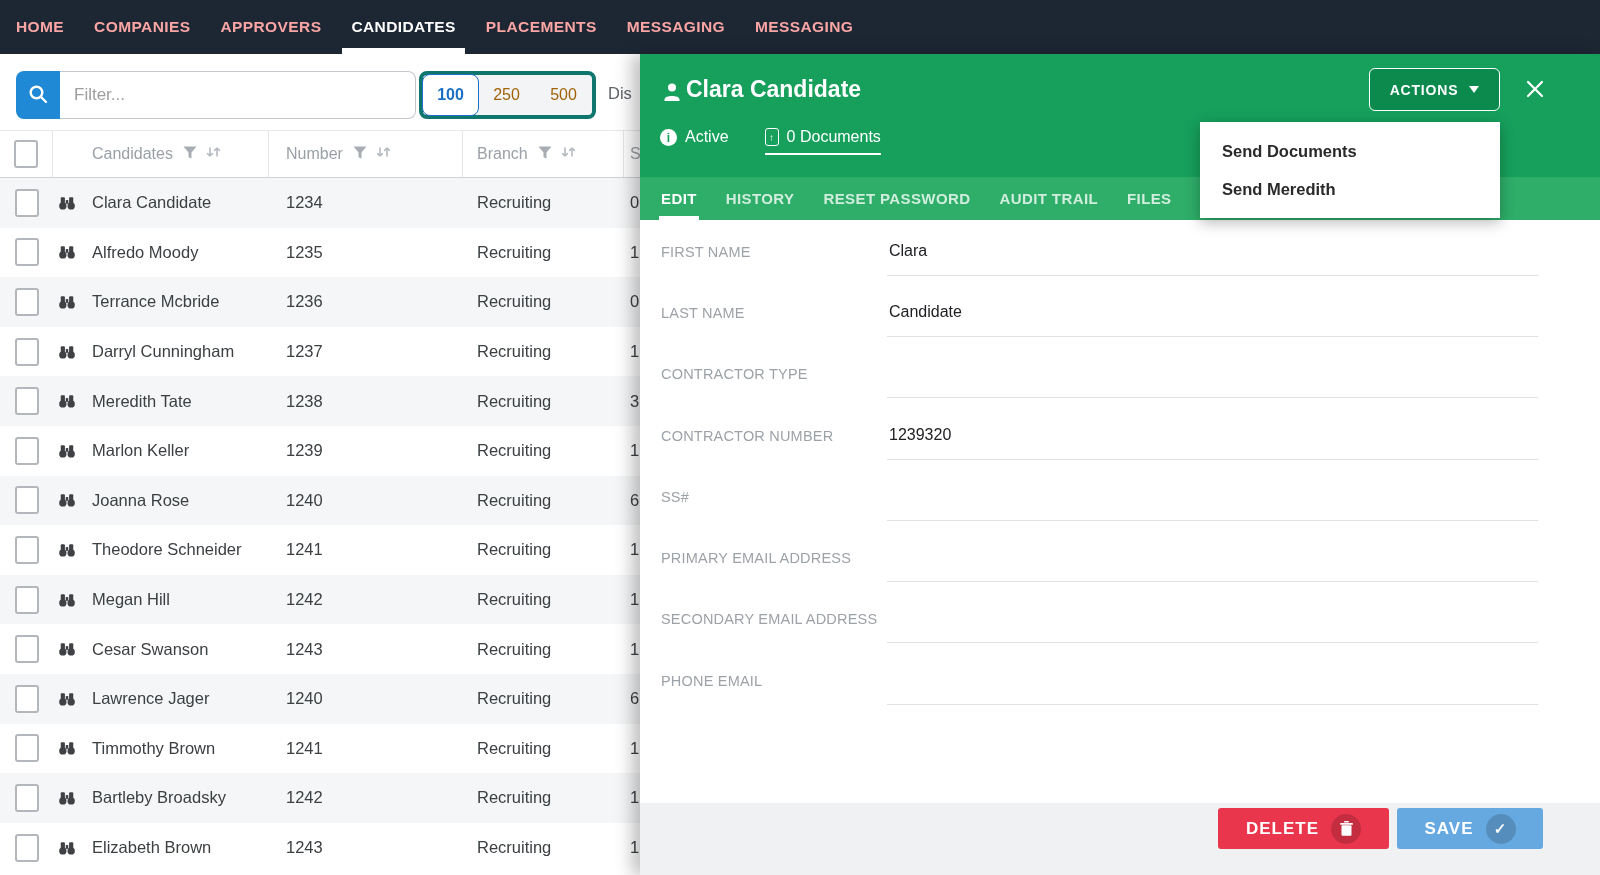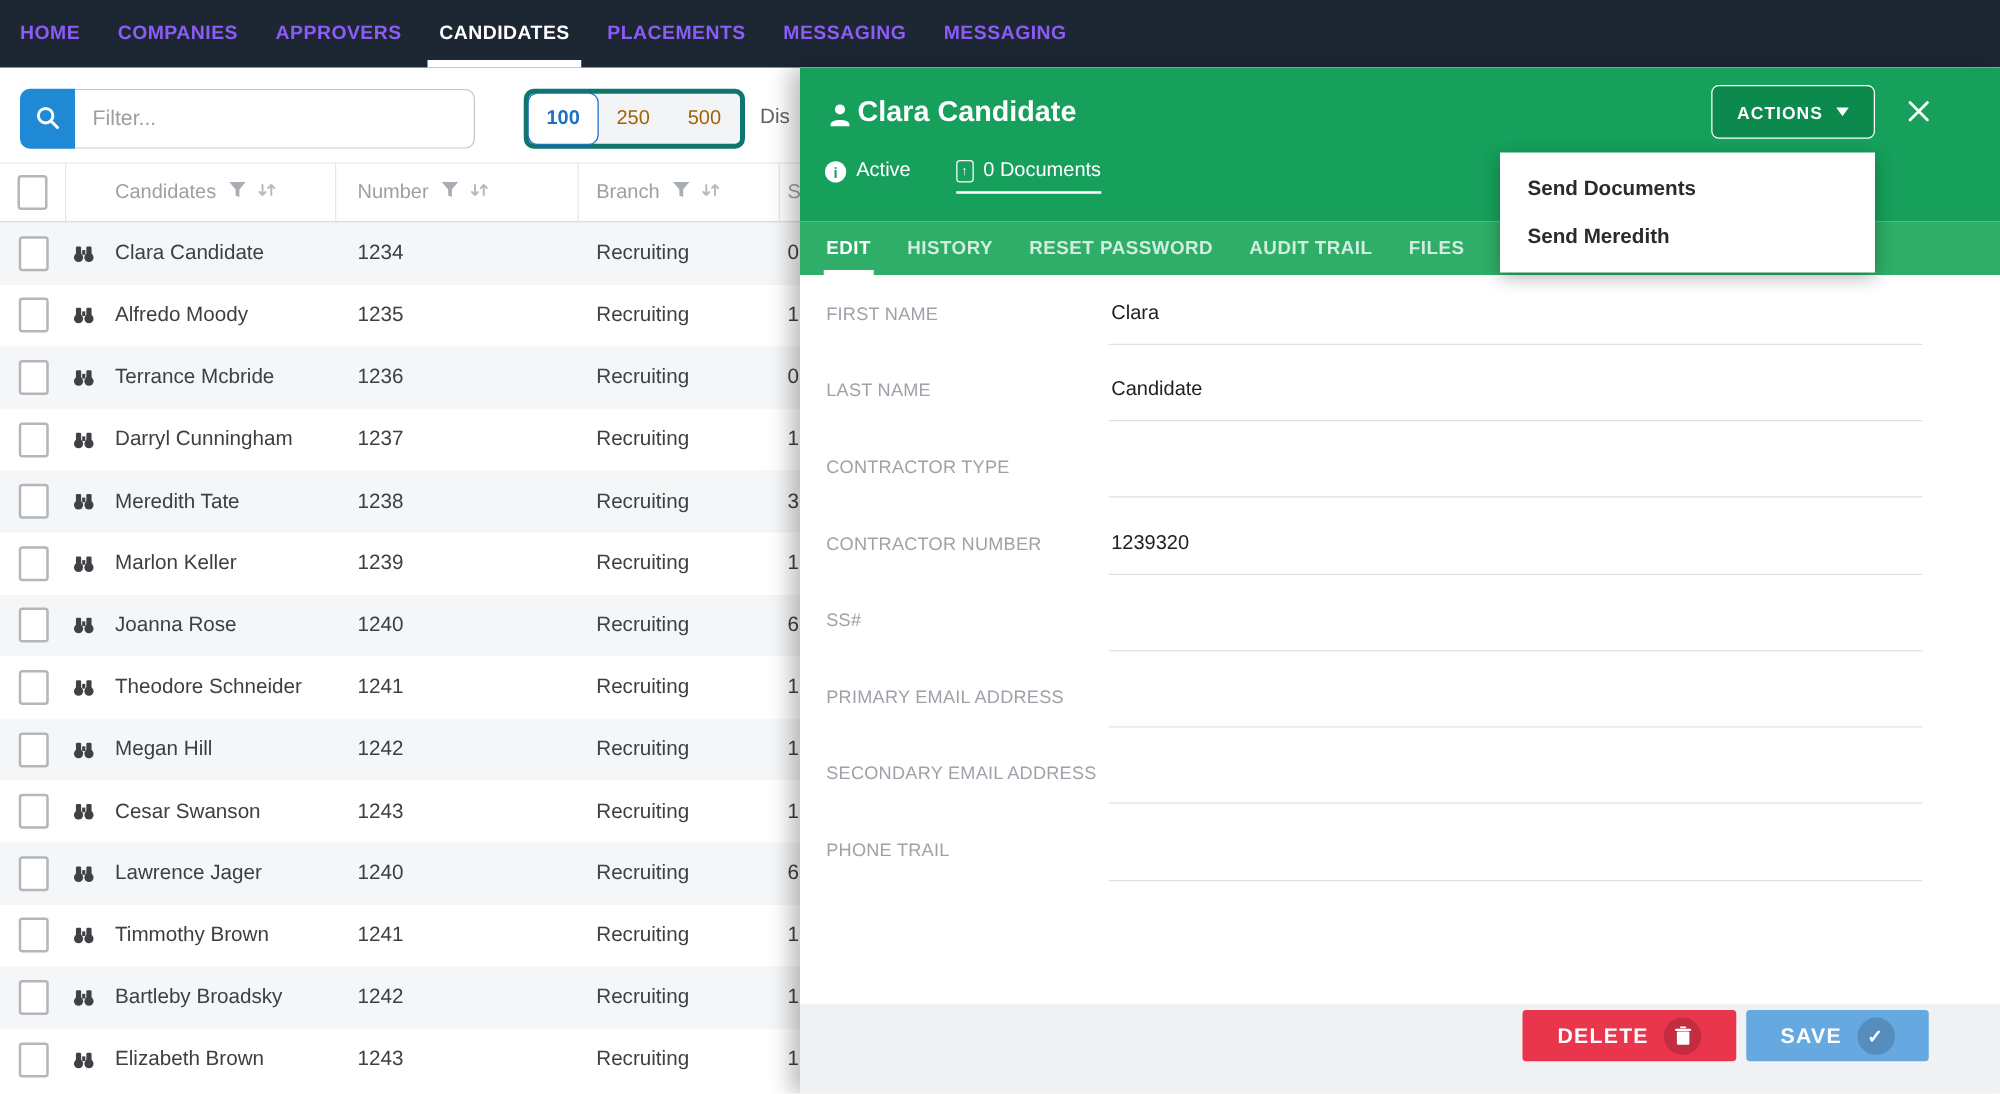--- a/index.html
+++ b/index.html
@@ -3,31 +3,31 @@
 <meta charset="utf-8">
 <style>
   * { margin:0; padding:0; box-sizing:border-box; }
   html,body { width:1600px; height:875px; overflow:hidden; background:#fff;
               font-family:"Liberation Sans", sans-serif; }
   .app { position:relative; width:1600px; height:875px; overflow:hidden; background:#fff; }
 
   
   .topnav { position:absolute; left:0; top:0; width:1600px; height:54px; background:#1d2734;
             display:flex; align-items:center; padding-left:16px; gap:30px; z-index:2; }
-  .navitem { position:relative; height:54px; line-height:54px; color:#8b5cf6; font-size:15.5px;
+  .navitem { position:relative; height:54px; line-height:54px; color:#fca5a5; font-size:15.5px;
              font-weight:bold; letter-spacing:.4px; cursor:pointer; white-space:nowrap; }
   .navitem.active { color:#fff; }
   .navitem.active::after { content:""; position:absolute; left:-9px; right:-9px; bottom:0;
              height:6px; background:#fff; }
 
   
   .searchgroup { position:absolute; left:16px; top:71px; height:48px; display:flex; z-index:1; }
   .searchbtn { width:44px; height:48px; background:#2089d5; border:none; border-radius:8px 0 0 8px;
                display:flex; align-items:center; justify-content:center; cursor:pointer; }
-  .filterinput { width:320px; height:48px; border:1.5px solid #c3c7cc; border-left:none;
+  .filterinput { width:356px; height:48px; border:1.5px solid #c3c7cc; border-left:none;
                  border-radius:0 8px 8px 0; font-size:17px; padding:0 14px; color:#333;
                  font-family:"Liberation Sans", sans-serif; outline:none; }
   .filterinput::placeholder { color:#9e9e9e; }
   .pagesizes { position:absolute; left:419px; top:71px; height:48px; background:#f3f4f6;
                border:4px solid #0f766e; border-radius:8px; display:flex; align-items:stretch; z-index:1; }
   .sizebtn { width:57px; background:transparent; border:none; color:#a16207; font-size:16px;
              cursor:pointer; border-radius:8px; font-family:"Liberation Sans", sans-serif; }
   .sizebtn.selected { background:#fff; border:1.5px solid #1b6fc4; color:#1b6fc4; margin:-1px;
              font-weight:bold; }
   .displabel { position:absolute; left:608px; top:84px; font-size:16.5px; color:#5f6368; z-index:1; }
@@ -583,21 +583,21 @@
           <label>PRIMARY EMAIL ADDRESS</label>
           <div class="fval"></div>
         </div>
 
         <div class="field">
           <label>SECONDARY EMAIL ADDRESS</label>
           <div class="fval"></div>
         </div>
 
         <div class="field">
-          <label>PHONE TRAIL</label>
+          <label>PHONE EMAIL</label>
           <div class="fval"></div>
         </div>
       </div>
 
     <div class="pfoot">
       <button class="delbtn">
         <span>DELETE</span>
         <span class="iconcircle">
           <svg width="13" height="15" viewBox="0 0 13 15" fill="#fff">
             <rect x="1.5" y="4.2" width="10" height="10.5" rx="1"></rect>

